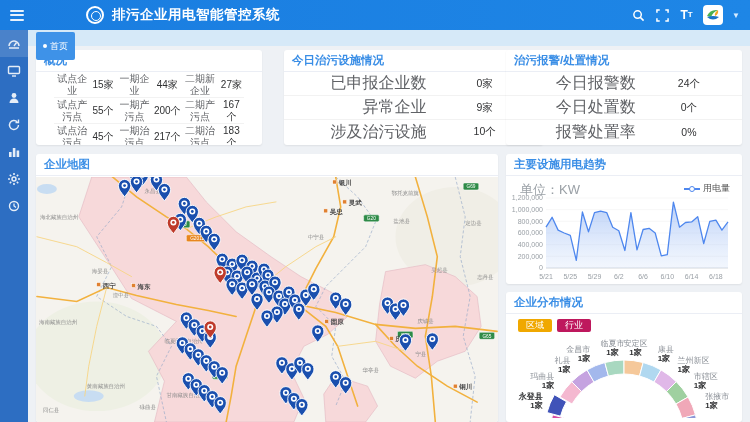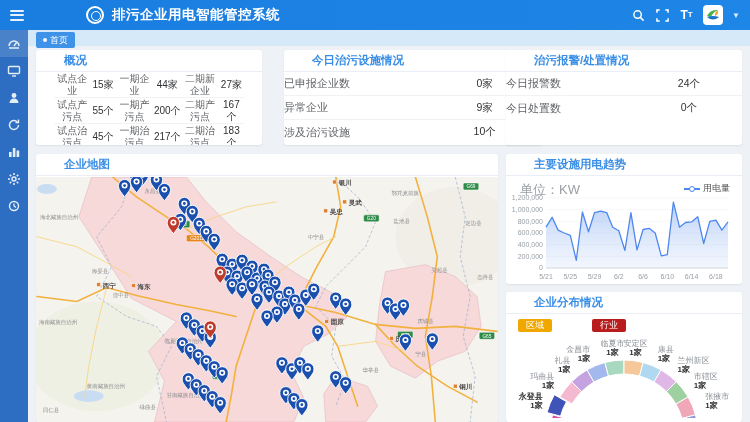--- a/index.html
+++ b/index.html
@@ -21,62 +21,62 @@
   .avatar { width:20px; height:20px; background:#fff; border-radius:4px; display:flex; align-items:center; justify-content:center; cursor:pointer; }
   .caret { color:#d8ecff; font-size:8px; cursor:pointer; }
 
   
   .sb { position:absolute; left:0; top:30px; width:28px; height:392px; background:#2d6ec2; z-index:20; }
   .sb-item { width:28px; height:27px; display:flex; align-items:center; justify-content:center; cursor:pointer; opacity:.88; }
   .sb-item.active { background:rgba(255,255,255,.16); }
 
   
   .tabbar { position:absolute; left:28px; top:30px; width:722px; height:16px; background:#d6e9f8; z-index:10; }
-  .tab { position:absolute; left:8px; top:2px; height:16px; background:#3e92e8; color:#fff; font-size:9px;
+  .tab { position:absolute; left:8px; top:2px; height:28px; background:#3e92e8; color:#fff; font-size:9px;
          display:flex; align-items:center; gap:3px; padding:0 7px; border-radius:2px; cursor:pointer; }
   .tab .dot { width:4px; height:4px; border-radius:50%; background:#fff; }
 
   
   .main { position:absolute; left:28px; top:46px; width:722px; height:376px; }
   .panel { position:absolute; background:#fff; border-radius:3px; box-shadow:0 1px 2px rgba(0,0,0,.07); overflow:hidden; }
-  .p-head { height:22px; display:flex; align-items:center; padding:0 28px; border-bottom:1px solid #ebeef5;
+  .p-head { height:22px; display:flex; align-items:center; padding:0 8px; border-bottom:1px solid #ebeef5;
             color:#3a8ee6; font-size:11.5px; font-weight:bold; }
   #p-overview { left:8px; top:4px; width:226px; height:95px; }
   #p-today    { left:256px; top:4px; width:259px; height:95px; }
   #p-alarm    { left:478px; top:4px; width:236px; height:95px; }
   #p-map      { left:8px; top:108px; width:462px; height:268px; }
   #p-trend    { left:478px; top:108px; width:236px; height:130px; }
   #p-dist     { left:478px; top:246px; width:236px; height:130px; }
 
   .ov-grid { display:grid; grid-template-columns:1.45fr 1fr 1.5fr 1.1fr 1.5fr 1fr; padding:0 18px; }
   .ov-cell { min-height:24px; display:flex; align-items:center; justify-content:center; text-align:center;
              font-size:10px; color:#606266; border-bottom:1px solid #f2f2f2; line-height:1.15; padding:1px 0; }
   .ov-cell.val { color:#303133; }
   .ov-grid .r3 { border-bottom:none; }
 
   .kv-row { display:grid; grid-template-columns:55% 45%; height:24px; align-items:center; border-bottom:1px solid #f2f2f2; }
   .kv-row:last-child { border-bottom:none; }
-  .kv-l { text-align:left; font-size:11px; color:#606266;font-family:Liberation Serif, serif; }
+  .kv-l { text-align:right; font-size:16px; color:#606266;font-family:Liberation Serif, serif; }
   .kv-v { text-align:center; font-size:10.5px; color:#303133; }
 
   .map-body { position:absolute; left:0; top:23px; right:0; bottom:0; background:#f5f3ee; }
   .map-body svg { display:block; }
 
   .trend-body { position:relative; height:107px; }
   .legend { position:absolute; right:12px; top:6px; display:flex; align-items:center; gap:3px; cursor:pointer;text-align:right; }
   .legend .lg-ic { width:16px; height:8px; position:relative; }
   .legend .lg-ic:before { content:""; position:absolute; left:0; top:3.5px; width:16px; height:1.5px; background:#4e87ee; }
   .legend .lg-ic:after { content:""; position:absolute; left:5px; top:1px; width:4px; height:4px; border:1.5px solid #4e87ee; border-radius:50%; background:#fff; }
   .legend span { font-size:9px; color:#555; }
   .unit { position:absolute; left:14px; top:5px; font-size:13px; color:#9aa0a6; }
 
   .dist-btns { display:flex; gap:5px; padding:5px 0 2px 12px; }
   .pill { font-size:9px; color:#fff; padding:0 8px; border-radius:2px; cursor:pointer; }
   .pill.y { background:#f0a800; }
-  .pill.b { background:#b91c1c;margin-left:35px; }
+  .pill.b { background:#be185d; }
 </style>
 </head>
 <body>
 
 <div class="hdr">
   <div class="burger">
       <i></i>
       <i></i>
       <i></i>
     </div>
@@ -216,20 +216,24 @@
   <div class="panel" id="p-alarm">
     <div class="p-head">治污报警/处置情况</div>
     <div>
       <div class="kv-row">
         <div class="kv-l">今日报警数</div>
         <div class="kv-v">24个</div>
       </div>
       <div class="kv-row">
         <div class="kv-l">今日处置数</div>
         <div class="kv-v">0个</div>
+      </div>
+      <div class="kv-row">
+        <div class="kv-l">报警处置率</div>
+        <div class="kv-v">0%</div>
       </div>
     </div>
   </div>
 
   <div class="panel" id="p-map">
     <div class="p-head">企业地图</div>
     <div class="map-body">
       <svg id="map-svg" width="462" height="245" viewBox="0 0 462 246">
 
         <ellipse cx="60" cy="180" rx="70" ry="55" fill="#eef0e4"></ellipse>

